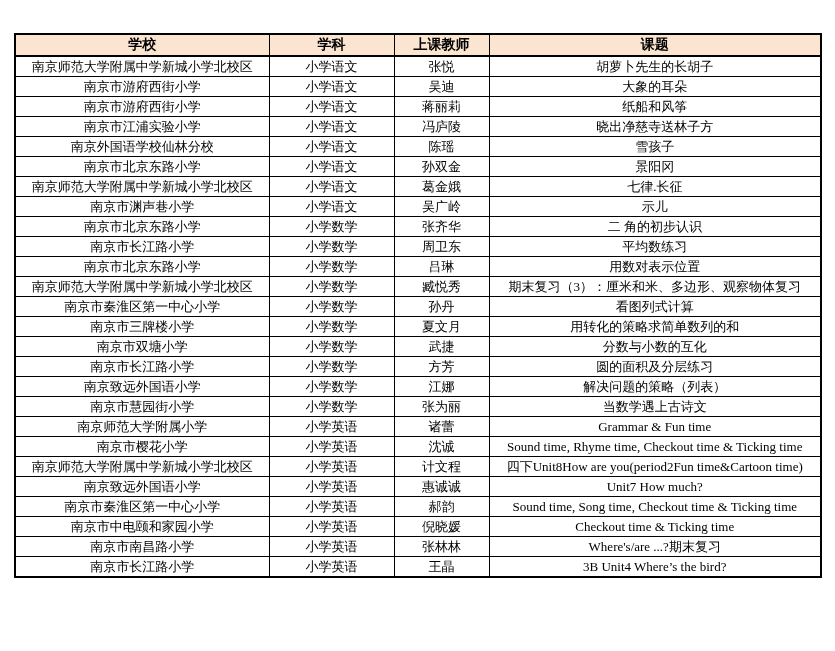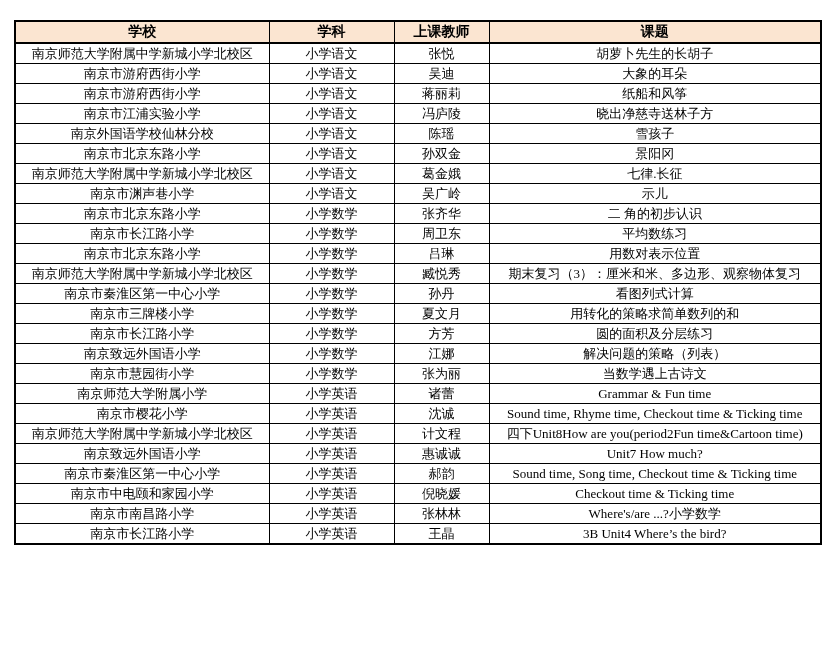--- a/index.html
+++ b/index.html
@@ -12,21 +12,21 @@
     padding:0;
     background:#ffffff;
     width:835px;
     height:651px;
     font-family:"Liberation Serif","DejaVu Serif",serif;
     color:var(--text-color);
   }
   .sheet{
     position:absolute;
     left:14px;
-    top:20px;
+    top:33px;
   }
   table{
     border-collapse:collapse;
     table-layout:fixed;
     width:806px;
     border:2px solid var(--border-color);
   }
   col.col-school{width:254px;}
   col.col-subject{width:125px;}
   col.col-teacher{width:95px;}
@@ -152,20 +152,26 @@
           <td>孙丹</td>
           <td>看图列式计算</td>
         </tr>
         <tr>
           <td>南京市三牌楼小学</td>
           <td>小学数学</td>
           <td>夏文月</td>
           <td>用转化的策略求简单数列的和</td>
         </tr>
         <tr>
+          <td>南京市双塘小学</td>
+          <td>小学数学</td>
+          <td>武捷</td>
+          <td>分数与小数的互化</td>
+        </tr>
+        <tr>
           <td>南京市长江路小学</td>
           <td>小学数学</td>
           <td>方芳</td>
           <td>圆的面积及分层练习</td>
         </tr>
         <tr>
           <td>南京致远外国语小学</td>
           <td>小学数学</td>
           <td>江娜</td>
           <td>解决问题的策略（列表）</td>
@@ -209,21 +215,21 @@
         <tr>
           <td>南京市中电颐和家园小学</td>
           <td>小学英语</td>
           <td>倪晓媛</td>
           <td>Checkout time &amp; Ticking time</td>
         </tr>
         <tr>
           <td>南京市南昌路小学</td>
           <td>小学英语</td>
           <td>张林林</td>
-          <td>Where's/are ...?小学数学</td>
+          <td>Where's/are ...?期末复习</td>
         </tr>
         <tr>
           <td>南京市长江路小学</td>
           <td>小学英语</td>
           <td>王晶</td>
           <td>3B Unit4 Where’s the bird?</td>
         </tr>
       </tbody>
     </table>
 </div>

